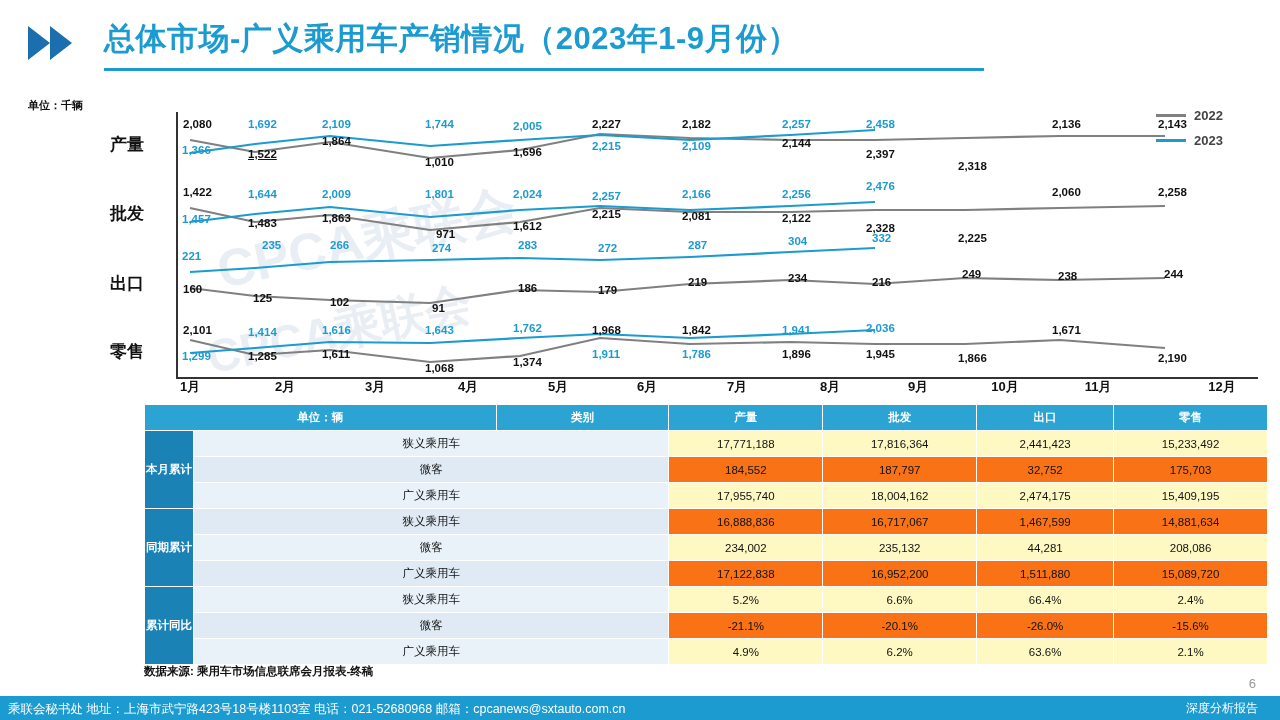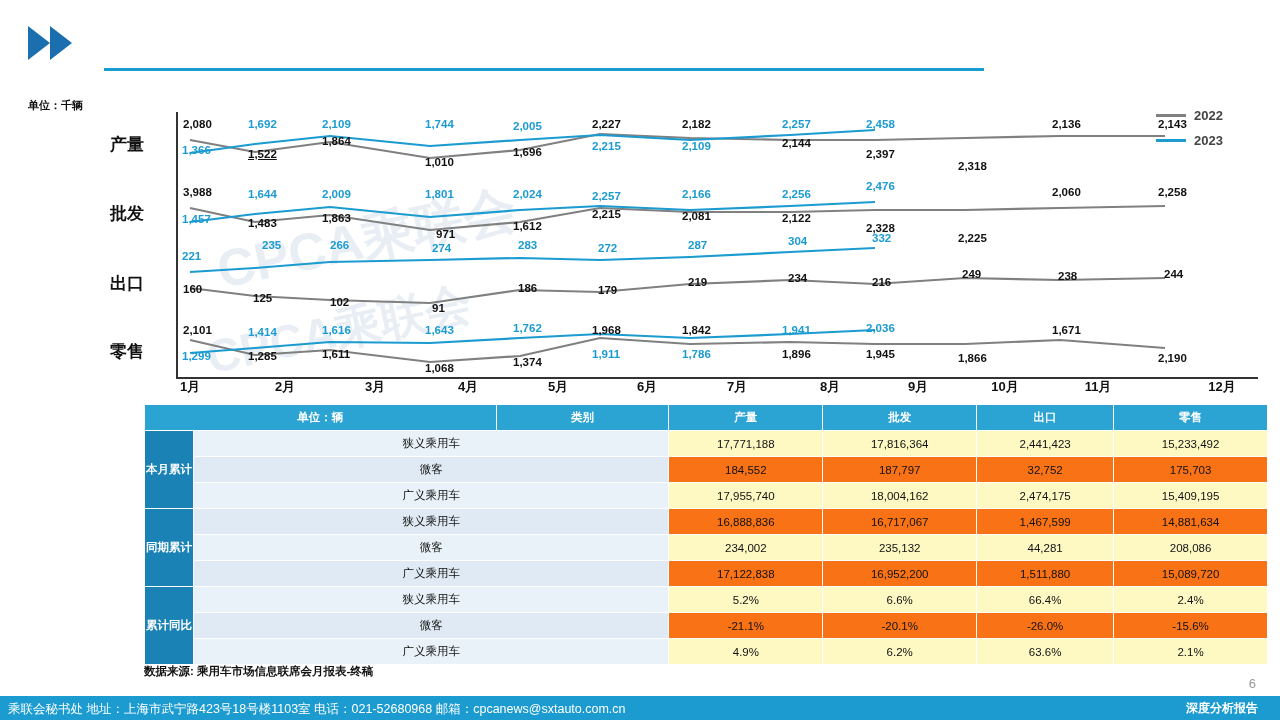--- a/index.html
+++ b/index.html
@@ -66,41 +66,42 @@
   .cat{background:#e8f2f8;color:#111;width:180px;}
   .val{background:#fef9c3;color:#111;}
   .alt .cat{background:#dfeaf4;}
   .alt .val{background:#f97316;}
 
   .source{position:absolute;left:144px;top:664px;font-size:11.5px;font-weight:bold;color:#111;}
 
   
   .footer{position:absolute;left:0;top:696px;width:1280px;height:24px;background:#1b9bd0;}
   .footer-text{position:absolute;left:8px;top:701px;font-size:12.5px;color:#fff;}
-  .footer-right{position:absolute;right:22px;top:700px;font-size:12px;color:#fff;font-weight:bold;}
+  .footer-right{position:absolute;right:22px;top:700px;font-size:12px;color:#fff;font-weight:normal;}
   .pagenum{position:absolute;right:24px;top:676px;font-size:13px;color:#999;}
 
   
   .wm{position:absolute;color:rgba(180,200,215,0.30);font-weight:bold;font-size:52px;
       transform:rotate(-12deg);pointer-events:none;user-select:none;white-space:nowrap;}
 </style>
 </head>
 <body>
 
 <div class="wm" style="left:215px;top:205px;">CPCA乘联会</div>
 <div class="wm" style="left:205px;top:300px;font-size:46px;">CPCA乘联会</div>
 <div class="wm" style="left:830px;top:470px;">CPCA乘联会</div>
 
 <div class="header">
   <div class="chev">
     <svg width="60" height="38" viewBox="0 0 60 38">
       <polygon points="0,2 22,19 0,36" fill="#1b6fae"></polygon>
       <polygon points="22,2 44,19 22,36" fill="#1b6fae"></polygon>
     </svg>
   </div>
+  <div class="title">总体市场-广义乘用车产销情况（2023年1-9月份）</div>
   <div class="title-underline"></div>
 </div>
 
 <div class="unit-label">单位：千辆</div>
 
 <div class="chart">
   <div class="axis-v"></div>
   <div class="axis-h"></div>
 
   <div class="row-label" style="left:110px;top:33px;">产量</div>
@@ -143,21 +144,21 @@
   <div class="pt-label c2023" style="left:182px;top:44px;">1,366</div>
   <div class="pt-label c2023" style="left:248px;top:18px;">1,692</div>
   <div class="pt-label c2023" style="left:322px;top:18px;">2,109</div>
   <div class="pt-label c2023" style="left:425px;top:18px;">1,744</div>
   <div class="pt-label c2023" style="left:513px;top:20px;">2,005</div>
   <div class="pt-label c2023" style="left:592px;top:40px;">2,215</div>
   <div class="pt-label c2023" style="left:682px;top:40px;">2,109</div>
   <div class="pt-label c2023" style="left:782px;top:18px;">2,257</div>
   <div class="pt-label c2023" style="left:866px;top:18px;">2,458</div>
 
-  <div class="pt-label c2022" style="left:183px;top:86px;">3,988</div>
+  <div class="pt-label c2022" style="left:183px;top:86px;">1,422</div>
   <div class="pt-label c2022" style="left:248px;top:117px;">1,483</div>
   <div class="pt-label c2022" style="left:322px;top:112px;">1,863</div>
   <div class="pt-label c2022" style="left:436px;top:128px;">971</div>
   <div class="pt-label c2022" style="left:513px;top:120px;">1,612</div>
   <div class="pt-label c2022" style="left:592px;top:108px;">2,215</div>
   <div class="pt-label c2022" style="left:682px;top:110px;">2,081</div>
   <div class="pt-label c2022" style="left:782px;top:112px;">2,122</div>
   <div class="pt-label c2022" style="left:866px;top:122px;">2,328</div>
   <div class="pt-label c2022" style="left:958px;top:132px;">2,225</div>
   <div class="pt-label c2022" style="left:1052px;top:86px;">2,060</div>

